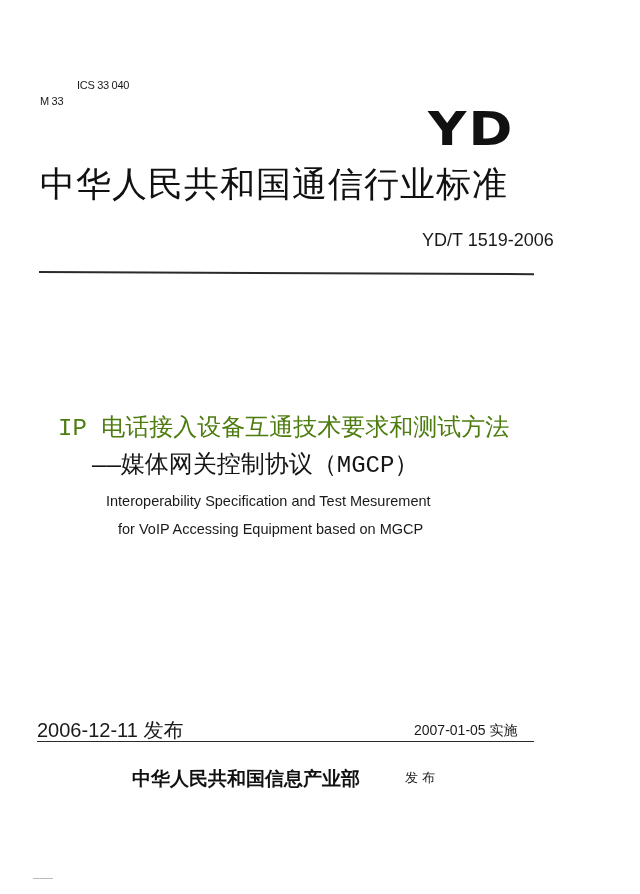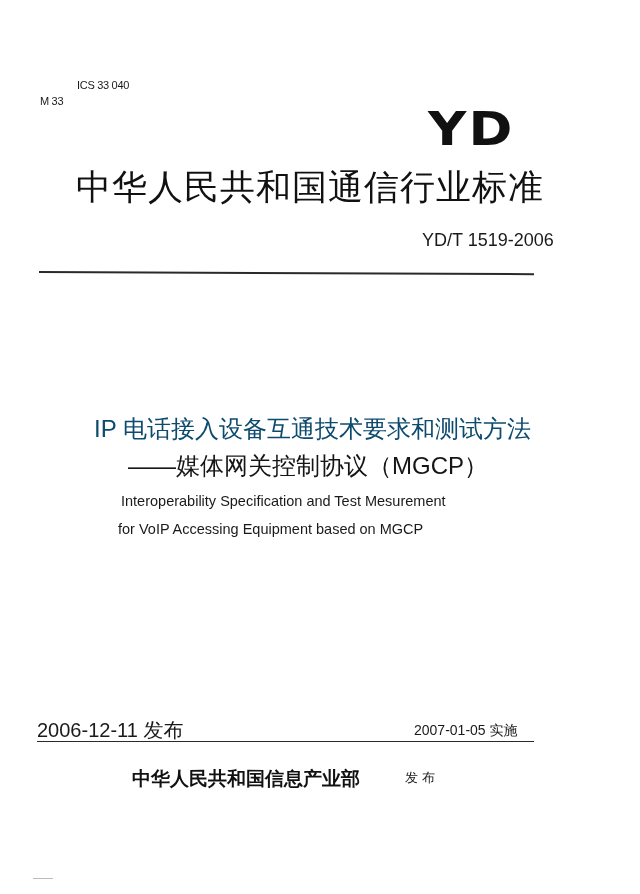--- a/index.html
+++ b/index.html
@@ -1,36 +1,36 @@
 <!DOCTYPE html>
 <html><head>
 <meta charset="utf-8">
 <style>
   html, body { margin: 0; padding: 0; background: #ffffff; }
   body { width: 640px; height: 894px; position: relative; overflow: hidden; color: #1a1a1a; }
   .abs { position: absolute; white-space: nowrap; }
   .sans { font-family: "Liberation Sans", "DejaVu Sans", sans-serif; }
-  .cjk { font-family: Liberation Sans, sans-serif; margin-left: 36px; }
+  .cjk { font-family: Liberation Mono, monospace; }
 
   #ics { left: 40px; top: 78px; font-size: 11px; line-height: 14px; letter-spacing: -0.3px; margin-left: 37px; }
   #ccs { left: 40px; top: 94px; font-size: 11px; line-height: 14px; letter-spacing: -0.3px; }
 
   #logo { left: 428px; top: 104px; font-family: "DejaVu Sans", sans-serif; font-weight: bold;
           font-size: 46px; line-height: 50px; letter-spacing: 2px; color: #111; transform: scaleX(1.15); transform-origin: left top; }
 
   #std-title { left: 40px; top: 166px; font-size: 35px; line-height: 42px; letter-spacing: 1px; color: #111; }
 
   #std-number { left: 422px; top: 231px; font-size: 18px; line-height: 18px; }
 
   #top-rule { left: 39px; top: 271px; width: 495px; height: 0; border-top: 2px solid #2a2a2a; transform: rotate(0.25deg); transform-origin: left; }
 
-  #title-line1 { left: 58px; top: 414px; font-size: 24px; line-height: 30px; color: #0c4a6e; }
+  #title-line1 { left: 58px; top: 414px; font-size: 24px; line-height: 30px; color: #4d7c0f; }
   #title-line2 { left: 92px; top: 451px; font-size: 24px; line-height: 30px; color: #151515; }
 
-  #en-line1 { left: 106px; top: 492px; font-size: 14.5px; line-height: 18px; margin-left: 15px; }
+  #en-line1 { left: 106px; top: 492px; font-size: 14.5px; line-height: 18px; }
   #en-line2 { left: 118px; top: 520px; font-size: 14.5px; line-height: 18px; }
 
   #issue-date { left: 37px; top: 721px; font-size: 20px; line-height: 18px; }
   #impl-date { left: 414px; top: 721px; font-size: 14px; line-height: 18px; }
   #bottom-rule { left: 37px; top: 741px; width: 497px; height: 0; border-top: 1.5px solid #2a2a2a; }
 
   #publisher { left: 132px; top: 766px; font-family: "DejaVu Serif", "Liberation Serif", serif; font-weight: bold;
                font-size: 19px; line-height: 24px; color: #111; }
   #publish-label { left: 405px; top: 770px; font-family: "DejaVu Serif", serif; font-size: 13px; line-height: 16px; letter-spacing: 4px; text-align: center; }
 

